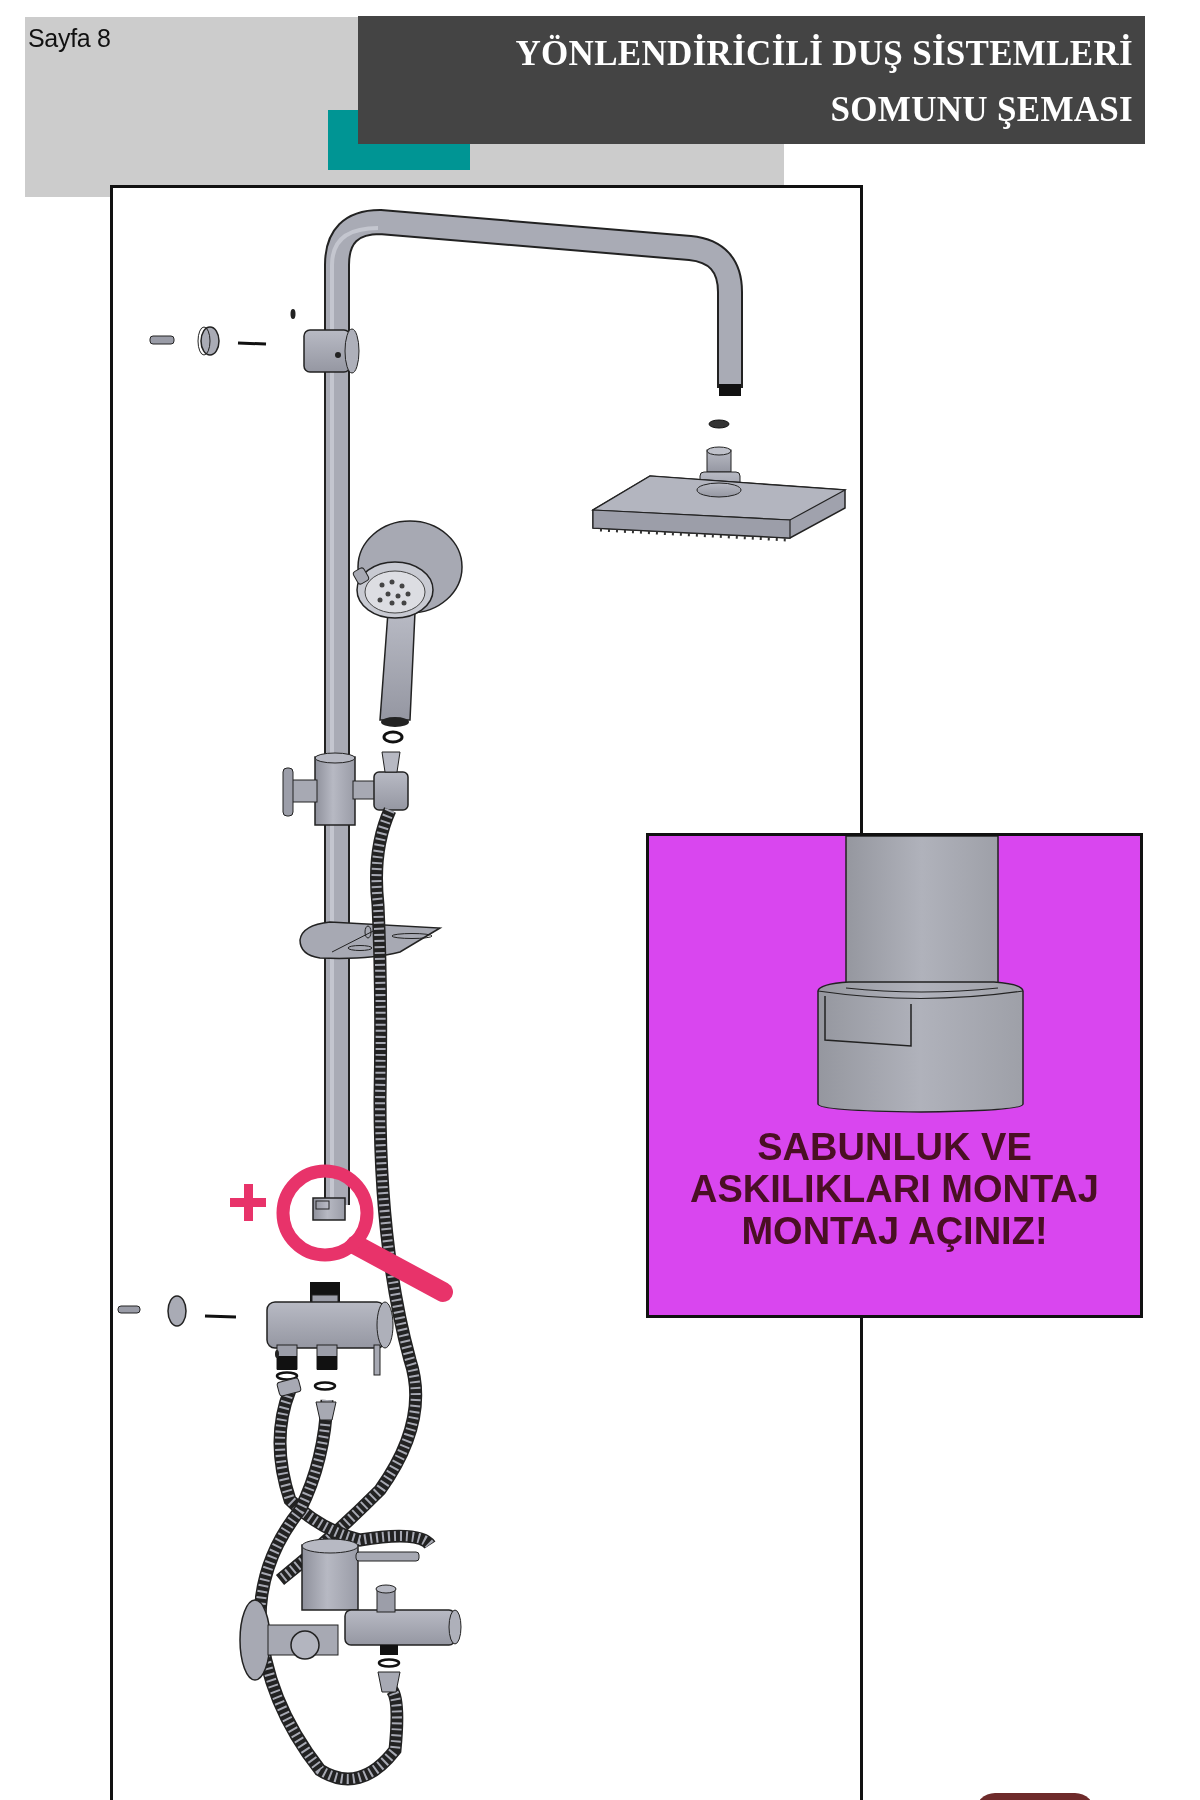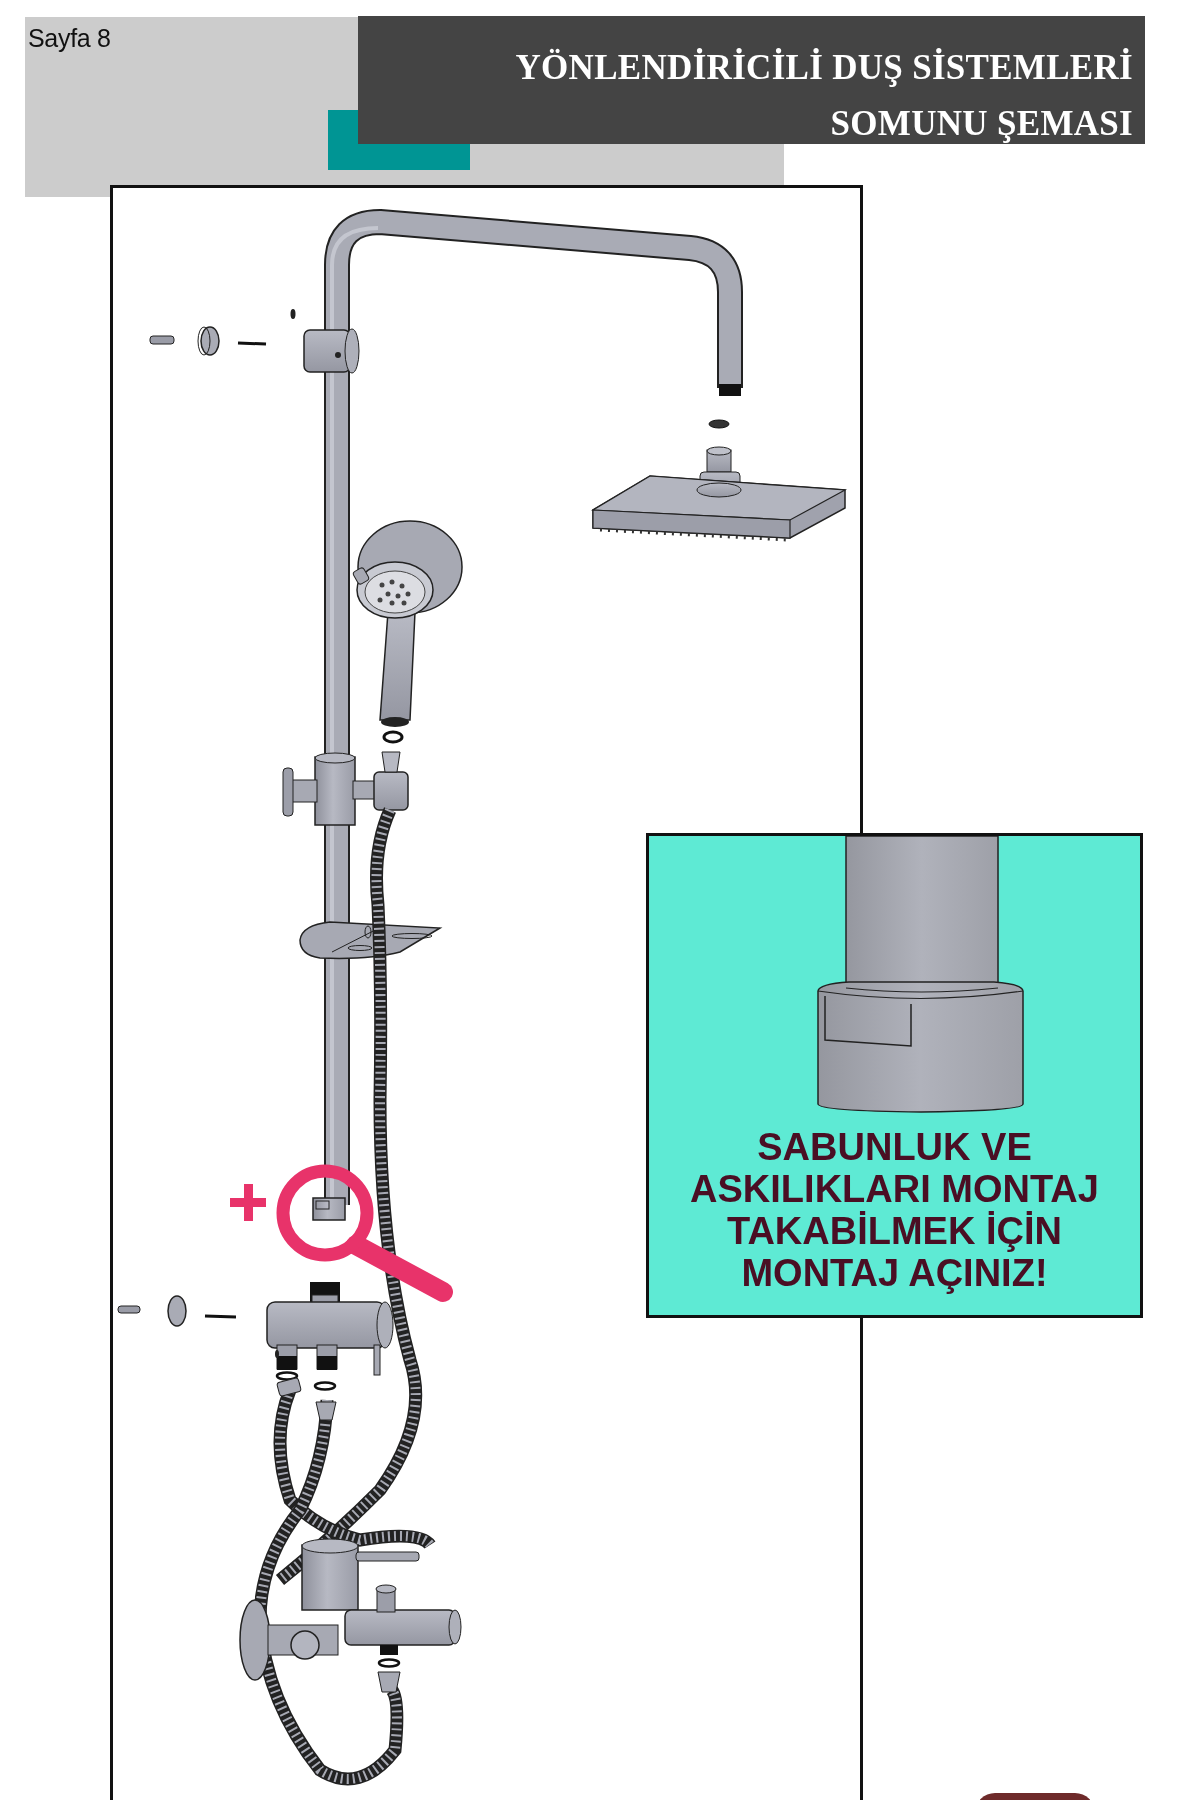--- a/index.html
+++ b/index.html
@@ -7,29 +7,29 @@
     width: 1200px; height: 1800px; position: relative; overflow: hidden;
     background: #ffffff;
     font-family: "Liberation Sans", sans-serif;
   }
   .abs { position: absolute; }
   #gray-panel { left: 25px; top: 17px; width: 759px; height: 180px; background: #cccccc; }
   #page-label { left: 28px; top: 24px; font-size: 25px; font-weight: 400; color: #111; letter-spacing: -0.3px; }
   #teal-block { left: 328px; top: 110px; width: 142px; height: 60px; background: #009594; }
   #title-block {
     left: 358px; top: 16px; width: 787px; height: 128px; background: #444444;
-    box-sizing: border-box; padding: 24px 12px 0 0; text-align: right;
+    box-sizing: border-box; padding: 10px 12px 0 0; text-align: right;
     font-family: "Liberation Serif", serif; font-weight: 700; color: #ffffff;
   }
   #title-block .line { font-size: 35px; line-height: 56px; white-space: nowrap; letter-spacing: 0.3px; }
   #main-frame { left: 110px; top: 185px; width: 753px; height: 1640px; border: 3px solid #111; box-sizing: border-box; background: #fff; }
   #diagram { left: 0; top: 0; width: 1200px; height: 1800px; }
   #callout-box {
     left: 646px; top: 833px; width: 497px; height: 485px; border: 3px solid #111; box-sizing: border-box;
-    background: #5eead4; overflow: hidden;
+    background: #d946ef; overflow: hidden;
   }
   #callout-text {
     left: 0; top: 290px; width: 491px; text-align: center;
     font-family: "Liberation Sans", sans-serif; font-weight: 700; color: #4a0f24;
     font-size: 38px; line-height: 42px;
   }
   #callout-text div { white-space: nowrap; }
   #bottom-pill { left: 975px; top: 1793px; width: 120px; height: 40px; border-radius: 20px; background: #6e2a2a; }
 </style>
 </head>
@@ -201,18 +201,17 @@
     <line x1="12" y1="0" x2="12" y2="0" stroke="#111"></line>
     <rect x="197" y="0" width="152" height="155" fill="url(#cg)" stroke="#222" stroke-width="1.5"></rect>
     <path d="M169 155 Q170 148 200 146 L345 146 Q373 148 374 155 L374 268 Q374 275 272 276 Q170 275 169 268 Z" fill="url(#cg)" stroke="#222" stroke-width="1.5"></path>
     <path d="M169 155 Q272 170 374 155" fill="none" stroke="#222" stroke-width="1.2"></path>
     <path d="M197 152 Q272 160 349 152" fill="none" stroke="#222" stroke-width="1.2"></path>
     <path d="M176 160 L176 204 L262 210 L262 168" fill="none" stroke="#222" stroke-width="1.5"></path>
   </svg>
   <div id="callout-text" class="abs">
     <div>SABUNLUK VE</div>
     <div>ASKILIKLARI MONTAJ</div>
-    <div>TAKABİLMEK İÇİN</div>
     <div>MONTAJ AÇINIZ!</div>
   </div>
 </div>
 
 <div id="bottom-pill" class="abs"></div>
 
 </body></html>

